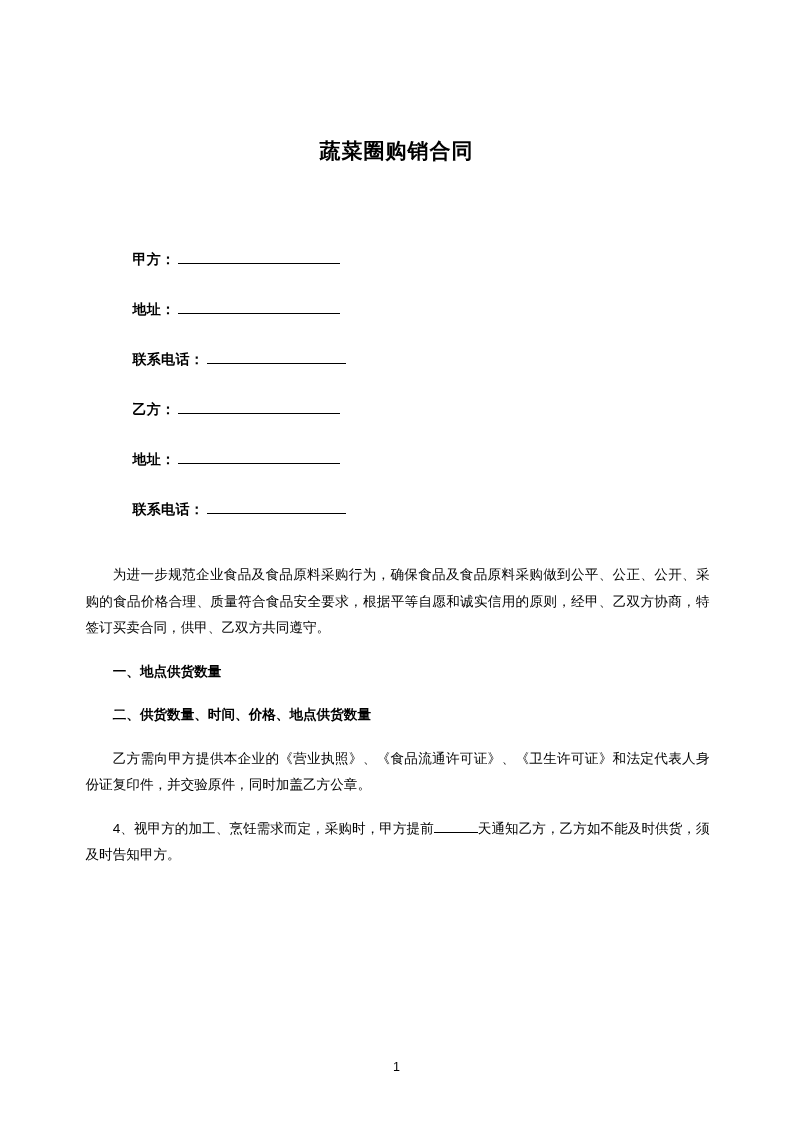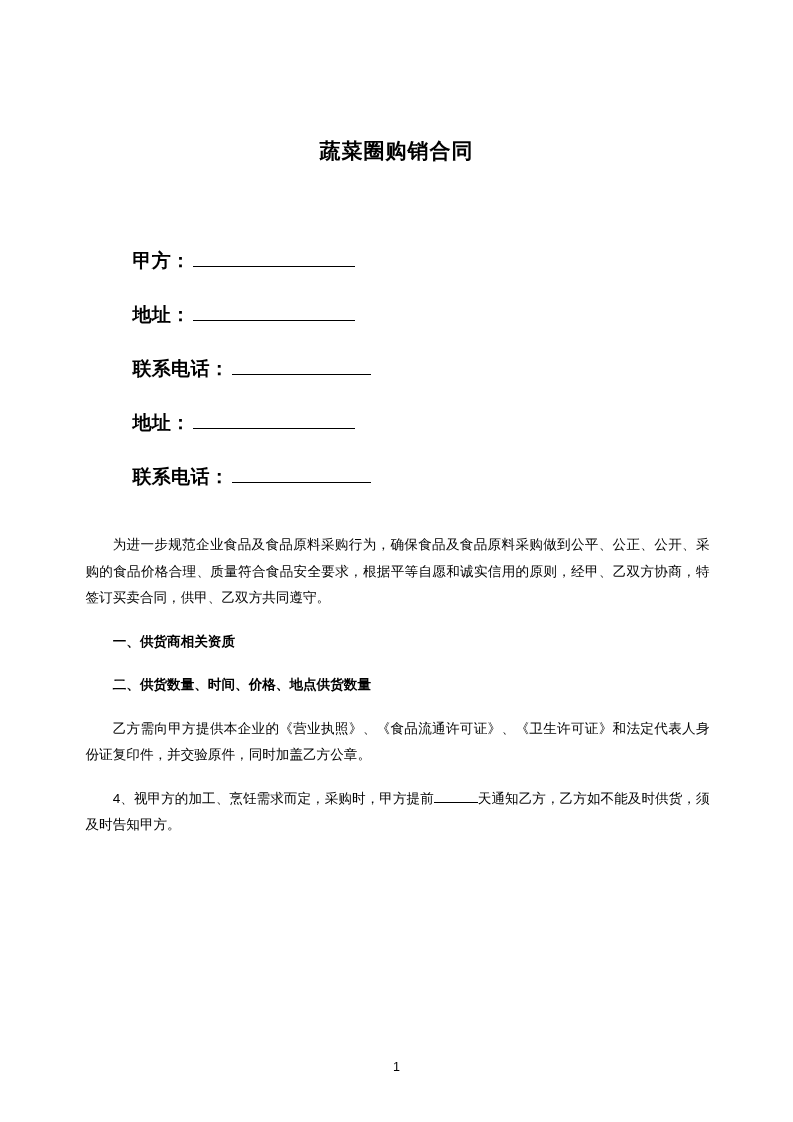--- a/index.html
+++ b/index.html
@@ -27,21 +27,21 @@
     letter-spacing: 1px;
     margin: 0;
     padding-top: 136px;
     line-height: 1.4;
   }
   .party-block {
     margin-top: 86px;
     padding-left: 131px;
   }
   .party-line {
-    font-size: 19px;
+    font-size: 14px;
     font-weight: bold;
     line-height: 1;
     margin-bottom: 35px;
     white-space: nowrap;
   }
   .party-line .label {
     letter-spacing: 0.3px;
   }
   .party-line .blank {
     display: inline-block;
@@ -101,36 +101,39 @@
     </div>
 
     <div class="party-line">
       <span class="label">地址：</span><span class="blank blank-w-long"></span>
     </div>
 
     <div class="party-line">
       <span class="label">联系电话：</span><span class="blank blank-w-short"></span>
     </div>
 
+    <div class="party-line">
+      <span class="label">乙方：</span><span class="blank blank-w-long"></span>
+    </div>
 
     <div class="party-line">
       <span class="label">地址：</span><span class="blank blank-w-long"></span>
     </div>
 
     <div class="party-line">
       <span class="label">联系电话：</span><span class="blank blank-w-short"></span>
     </div>
 
   </div>
 
   <div class="body-block">
 
     <p class="para indent">为进一步规范企业食品及食品原料采购行为，确保食品及食品原料采购做到公平、公正、公开、采购的食品价格合理、质量符合食品安全要求，根据平等自愿和诚实信用的原则，经甲、乙双方协商，特签订买卖合同，供甲、乙双方共同遵守。</p>
 
-    <p class="para heading">一、供货商相关资质</p>
+    <p class="para heading">一、地点供货数量</p>
 
     <p class="para heading">二、供货数量、时间、价格、地点供货数量</p>
 
     <p class="para indent">乙方需向甲方提供本企业的《营业执照》、《食品流通许可证》、《卫生许可证》和法定代表人身份证复印件，并交验原件，同时加盖乙方公章。</p>
 
     <p class="para indent"><span>4、视甲方的加工、烹饪需求而定，采购时，甲方提前</span><span class="uline"></span><span>天通知乙方，乙方如不能及时供货，须及时告知甲方。</span></p>
 
 
   </div>
 

